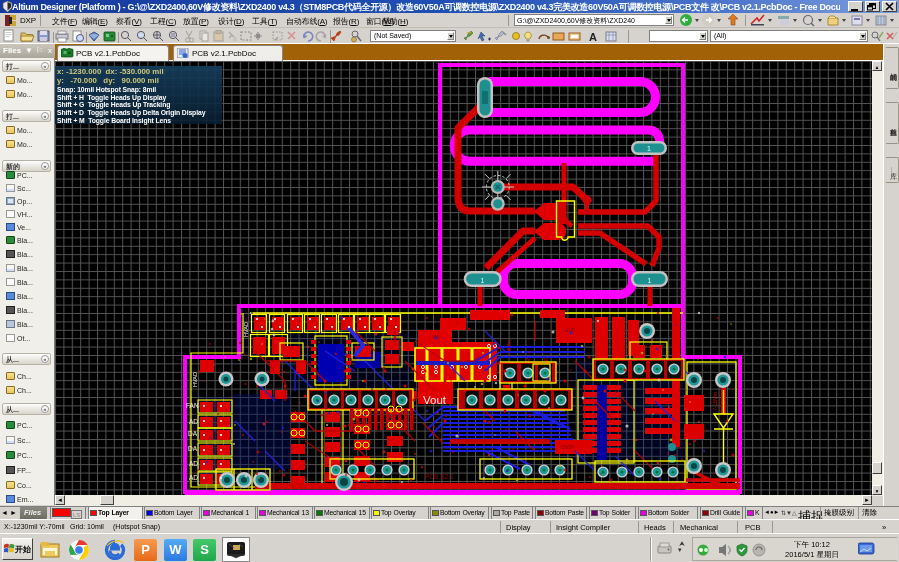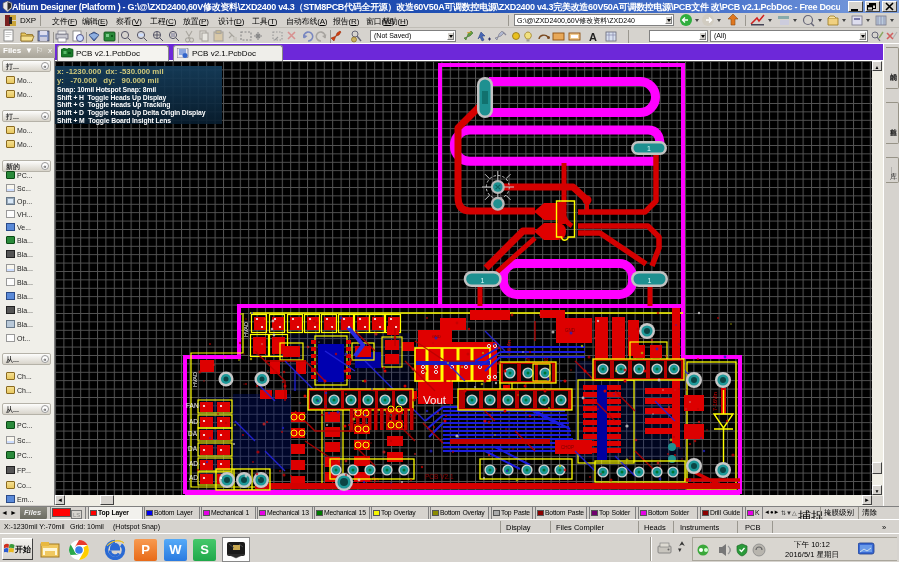--- a/index.html
+++ b/index.html
@@ -10,21 +10,21 @@
 .wbtn{position:absolute;top:1px;width:15px;height:11px;background:#d6d3ce;border:1px solid #fff;border-right-color:#404040;border-bottom-color:#404040;font-size:8px;line-height:9px;text-align:center;color:#000;font-weight:bold}
 
 #menu{left:0;top:13px;width:899px;height:15px;background:#d6d3ce;font-size:8px;color:#000;border-bottom:1px solid #c0bdb6}
 .mi{position:absolute;top:3px;white-space:nowrap;letter-spacing:-0.2px}
 .combo{position:absolute;background:#fff;border:1px solid #808080;font-size:7px;color:#000;white-space:nowrap;overflow:hidden}
 .cbtn{position:absolute;right:1px;top:1px;bottom:1px;width:7px;background:#d6d3ce;border:1px solid #fff;border-right-color:#808080;border-bottom-color:#808080}
 .cbtn:after{content:"";position:absolute;left:1px;top:2px;border:2px solid transparent;border-top:3px solid #000}
 
 #tools{left:0;top:28px;width:899px;height:16px;background:#d6d3ce;border-bottom:1px solid #fff}
 
-#tabrow{left:55px;top:44px;width:828px;height:17px;background:#6d28d9;border-bottom:1px solid #fff}
+#tabrow{left:55px;top:44px;width:828px;height:17px;background:#a16207;border-bottom:1px solid #fff}
 .dtab{position:absolute;top:1px;height:16px;background:#efeeea;border:1px solid #888;border-bottom:none;border-radius:3px 3px 0 0;font-size:8px;padding:3px 4px 0 18px;white-space:nowrap}
 
 #files{left:0;top:44px;width:55px;height:461px;background:#f0efe9;border-right:1px solid #808080}
 #fhead{position:absolute;left:0;top:0;width:55px;height:14px;background:linear-gradient(#cbc7bd,#a9a59a);color:#fff;font-size:8px;font-weight:bold;padding:2px 0 0 3px}
 .sect{position:absolute;left:2px;width:49px;height:12px;background:linear-gradient(#fdfdfc,#d8d4ca);border:1px solid #b5b2a8;border-radius:2px;font-size:7px;font-weight:bold;padding:1px 0 0 3px;color:#333}
 .chev{position:absolute;right:1px;top:1px;width:8px;height:8px;border-radius:50%;background:#fff;border:1px solid #999;font-size:6px;line-height:7px;text-align:center;color:#555}
 .fitem{position:absolute;left:6px;width:48px;height:12px;font-size:7px;color:#222;white-space:nowrap}
 .fico{display:inline-block;width:9px;height:8px;vertical-align:-1px;margin-right:2px}
 .i-folder{background:linear-gradient(#f5df90,#e8c860);border:1px solid #8a6a20;border-radius:1px}
 .i-board{background:#2a8a3a;border:1px solid #0a4a14;border-radius:1px}
@@ -1123,23 +1123,23 @@
  <span class="abs" style="left:862px;top:1px;font-size:7.5px">清除</span>
  <span class="abs" style="left:820px;top:0;width:1px;height:13px;background:#9a978f"></span>
  <span class="abs" style="left:858px;top:0;width:1px;height:13px;background:#9a978f"></span>
 </div>
 
 <div class="abs" id="status">
  <span class="abs" style="left:4px;top:3px;font-size:7px">X:-1230mil Y:-70mil</span>
  <span class="abs" style="left:70px;top:3px;font-size:7px">Grid: 10mil</span>
  <span class="abs" style="left:113px;top:3px;font-size:7px">(Hotspot Snap)</span>
  <span class="abs" style="left:506px;top:3px">Display</span>
- <span class="abs" style="left:556px;top:3px">Files Compiler</span>
+ <span class="abs" style="left:556px;top:3px">Insight Compiler</span>
  <span class="abs" style="left:644px;top:3px">Heads</span>
- <span class="abs" style="left:680px;top:3px">Instruments</span>
+ <span class="abs" style="left:680px;top:3px">Mechanical</span>
  <span class="abs" style="left:745px;top:3px">PCB</span>
  <span class="abs" style="left:882px;top:3px">»</span>
  <span class="abs" style="left:500px;top:1px;width:1px;height:12px;background:#9a978f"></span>
  <span class="abs" style="left:550px;top:1px;width:1px;height:12px;background:#9a978f"></span>
  <span class="abs" style="left:638px;top:1px;width:1px;height:12px;background:#9a978f"></span>
  <span class="abs" style="left:673px;top:1px;width:1px;height:12px;background:#9a978f"></span>
  <span class="abs" style="left:737px;top:1px;width:1px;height:12px;background:#9a978f"></span>
  <span class="abs" style="left:772px;top:1px;width:1px;height:12px;background:#9a978f"></span>
 </div>
 

